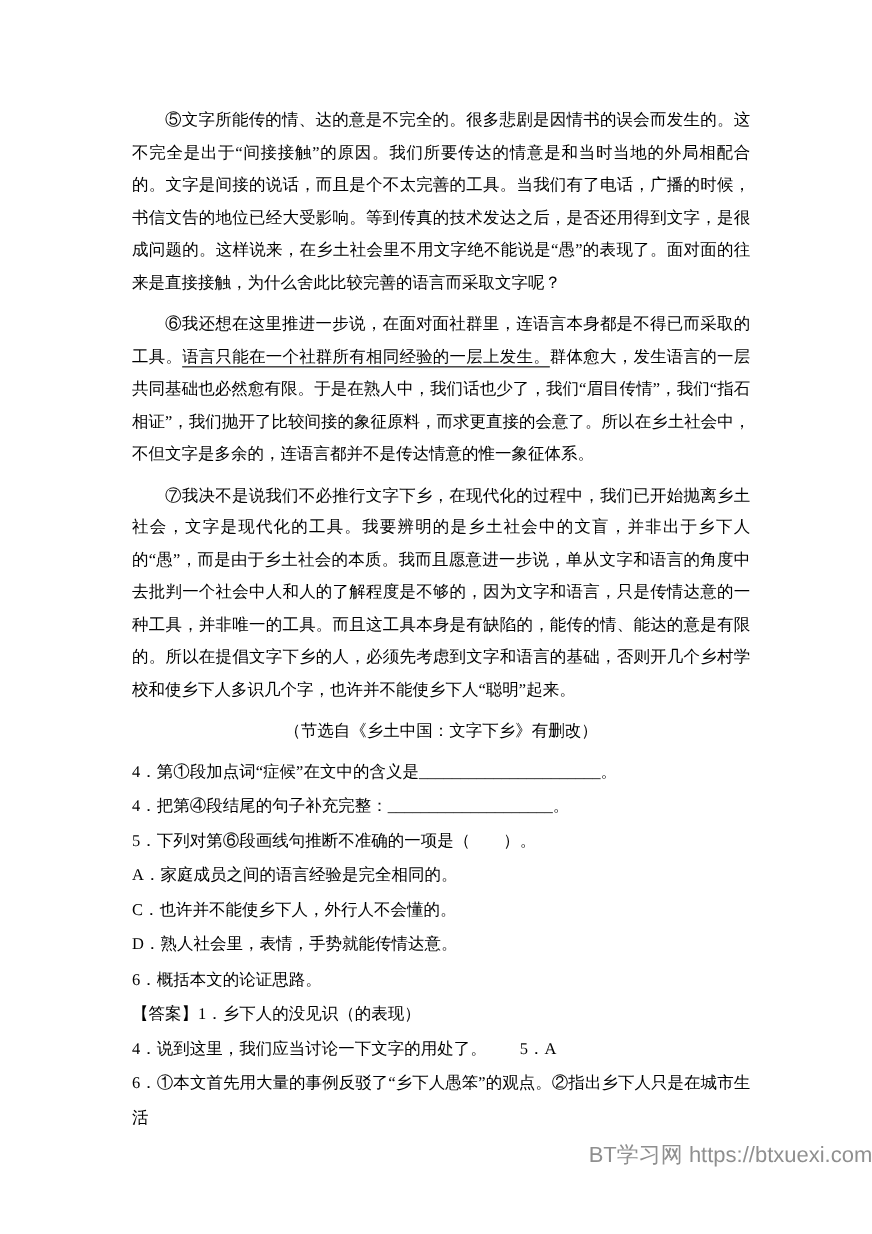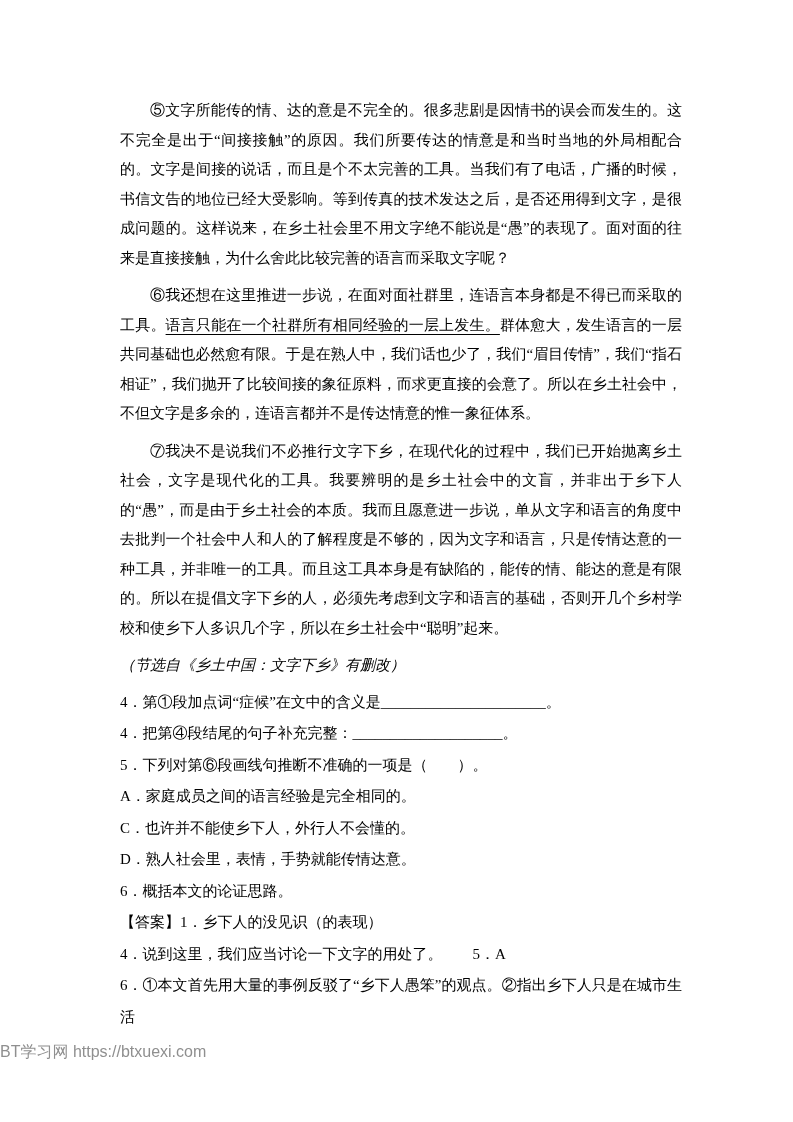--- a/index.html
+++ b/index.html
@@ -26,51 +26,50 @@
     text-align: justify;
     word-break: break-all;
   }
   .underline {
     text-decoration: underline;
     text-underline-offset: 4px;
   }
   .attribution {
     margin: 0 0 6px 0;
     line-height: 29.5px;
-    text-align: left;
-    font-style: italic;
+    text-align: center;
   }
   .qline {
     line-height: 31.5px;
     text-align: justify;
     word-break: break-all;
   }
   .footer {
     position: absolute;
     left: 0;
     right: 0;
     bottom: 26px;
-    text-align: left;
+    text-align: right;
     color: #8f8f8f;
-    font-size: 16px;
+    font-size: 20px;
     font-family: "Liberation Sans", "DejaVu Sans", sans-serif;
   }
 </style>
 </head>
 <body>
 
 <div class="page">
 
   <p class="para">⑤文字所能传的情、达的意是不完全的。很多悲剧是因情书的误会而发生的。这不完全是出于“间接接触”的原因。我们所要传达的情意是和当时当地的外局相配合的。文字是间接的说话，而且是个不太完善的工具。当我们有了电话，广播的时候，书信文告的地位已经大受影响。等到传真的技术发达之后，是否还用得到文字，是很成问题的。这样说来，在乡土社会里不用文字绝不能说是“愚”的表现了。面对面的往来是直接接触，为什么舍此比较完善的语言而采取文字呢？</p>
 
   <p class="para">
     <span>⑥我还想在这里推进一步说，在面对面社群里，连语言本身都是不得已而采取的工具。</span><span class="underline">语言只能在一个社群所有相同经验的一层上发生。</span><span>群体愈大，发生语言的一层共同基础也必然愈有限。于是在熟人中，我们话也少了，我们“眉目传情”，我们“指石相证”，我们抛开了比较间接的象征原料，而求更直接的会意了。所以在乡土社会中，不但文字是多余的，连语言都并不是传达情意的惟一象征体系。</span>
   </p>
 
-  <p class="para">⑦我决不是说我们不必推行文字下乡，在现代化的过程中，我们已开始抛离乡土社会，文字是现代化的工具。我要辨明的是乡土社会中的文盲，并非出于乡下人的“愚”，而是由于乡土社会的本质。我而且愿意进一步说，单从文字和语言的角度中去批判一个社会中人和人的了解程度是不够的，因为文字和语言，只是传情达意的一种工具，并非唯一的工具。而且这工具本身是有缺陷的，能传的情、能达的意是有限的。所以在提倡文字下乡的人，必须先考虑到文字和语言的基础，否则开几个乡村学校和使乡下人多识几个字，所以在乡土社会中“聪明”起来。</p>
+  <p class="para">⑦我决不是说我们不必推行文字下乡，在现代化的过程中，我们已开始抛离乡土社会，文字是现代化的工具。我要辨明的是乡土社会中的文盲，并非出于乡下人的“愚”，而是由于乡土社会的本质。我而且愿意进一步说，单从文字和语言的角度中去批判一个社会中人和人的了解程度是不够的，因为文字和语言，只是传情达意的一种工具，并非唯一的工具。而且这工具本身是有缺陷的，能传的情、能达的意是有限的。所以在提倡文字下乡的人，必须先考虑到文字和语言的基础，否则开几个乡村学校和使乡下人多识几个字，也许并不能使乡下人“聪明”起来。</p>
 
   <p class="attribution">（节选自《乡土中国：文字下乡》有删改）</p>
 
   <div>
     <div class="qline">4．第①段加点词“症候”在文中的含义是______________________。</div>
     <div class="qline">4．把第④段结尾的句子补充完整：____________________。</div>
     <div class="qline">5．下列对第⑥段画线句推断不准确的一项是（　　）。</div>
     <div class="qline">A．家庭成员之间的语言经验是完全相同的。</div>
     <div class="qline">C．也许并不能使乡下人，外行人不会懂的。</div>
     <div class="qline">D．熟人社会里，表情，手势就能传情达意。</div>

